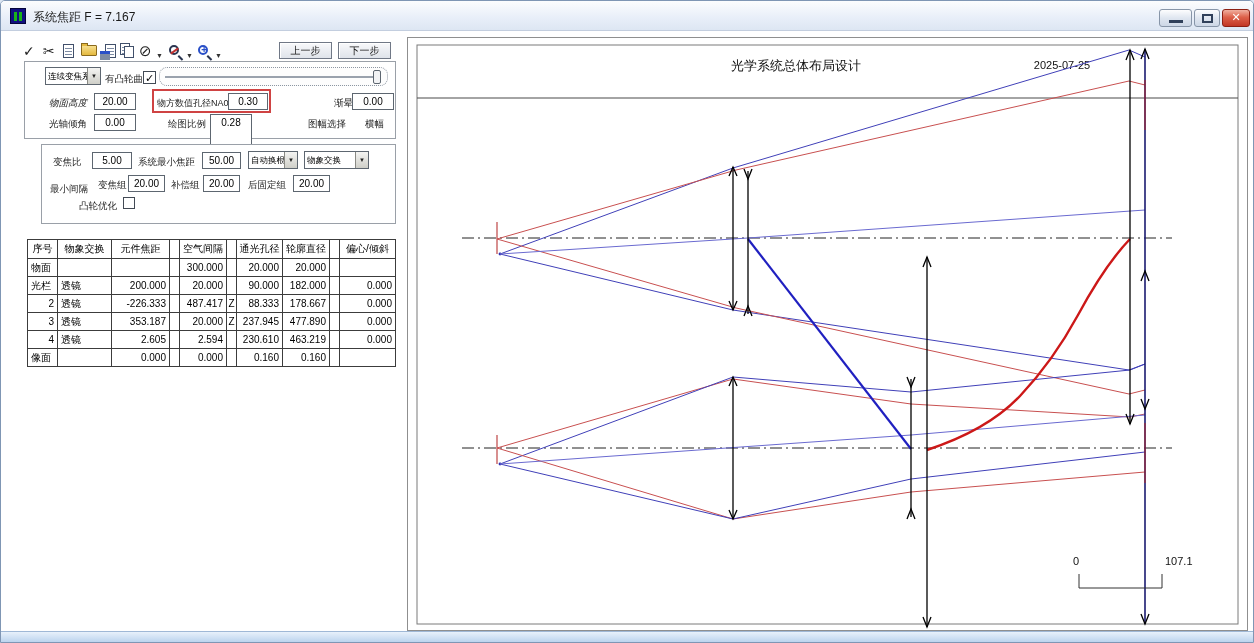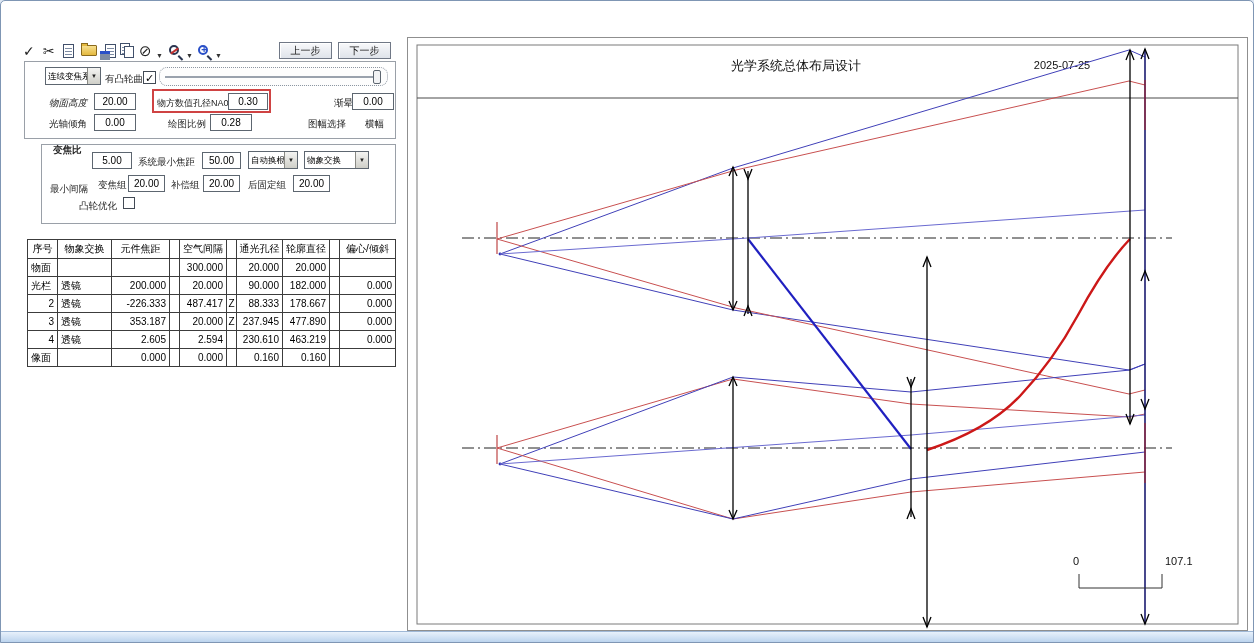--- a/index.html
+++ b/index.html
@@ -67,20 +67,36 @@
   .tctr { text-align:center; padding:0; }
   
   .diagram { position:absolute; left:406px; top:36px; width:841px; height:594px; background:#fff; border:1px solid #8f8f8f; }
   svg text { font-family:"Liberation Sans","DejaVu Sans",sans-serif; }
 </style>
 </head>
 <body>
 
 <div class="window">
 
+  <div class="titlebar">
+    <div class="appicon">
+        <i></i>
+        <b></b>
+      </div>
+    <div class="wtitle">系统焦距 F =  7.167</div>
+    <div class="capbtn min">
+        <div class="minbar"></div>
+      </div>
+    <div class="capbtn max">
+        <div class="maxrect"></div>
+      </div>
+    <div class="capbtn close">
+        <div class="closex">✕</div>
+      </div>
+  </div>
 
   <div class="tbicon" style="left:22px; font-weight:bold;">✓</div>
   <div class="tbicon" style="left:42px;">✂</div>
   <span class="i-doc" style="left:62px; top:43px;">
       <i></i>
     </span>
   <span class="i-folder" style="left:80px; top:44px;">
       <i></i>
     </span>
   <span class="i-doc i-paste" style="left:104px; top:43px;">
@@ -122,26 +138,26 @@
   <div class="lbl" style="left:48px; top:96px;font-style:italic;">物面高度</div>
   <div class="field" style="left:93px; top:92px; width:42px; height:17px;">20.00</div>
   <div class="redbox" style="left:151px; top:88px; width:119px; height:24px;"></div>
   <div class="lbl" style="left:156px; top:96px; font-size:9px;">物方数值孔径NA0</div>
   <div class="field" style="left:227px; top:92px; width:40px; height:17px;">0.30</div>
   <div class="lbl" style="left:305px; top:96px;margin-left:28px;">渐晕系数</div>
   <div class="field" style="left:351px; top:92px; width:42px; height:17px;">0.00</div>
   <div class="lbl" style="left:48px; top:117px;">光轴倾角</div>
   <div class="field" style="left:93px; top:113px; width:42px; height:17px;">0.00</div>
   <div class="lbl" style="left:167px; top:117px;">绘图比例</div>
-  <div class="field" style="left:209px; top:113px; width:42px; height:17px;">0.28</div>
+  <div class="field" style="left:209px; top:113px; width:42px; height:31px;">0.28</div>
   <div class="lbl" style="left:307px; top:117px;">图幅选择</div>
   <div class="lbl" style="left:364px; top:117px;">横幅</div>
 
   <div class="groupbox" style="left:40px; top:143px; width:355px; height:80px;"></div>
-  <div class="lbl" style="left:52px; top:143px;font-weight:bold;">变焦比</div>
+  <div class="lbl" style="left:52px; top:155px;">变焦比</div>
   <div class="field" style="left:91px; top:151px; width:40px; height:17px;">5.00</div>
   <div class="lbl" style="left:137px; top:155px;">系统最小焦距</div>
   <div class="field" style="left:201px; top:151px; width:39px; height:17px;">50.00</div>
   <div class="select" style="left:247px; top:150px; width:50px; height:18px;">
     <span class="stext">自动换根</span>
     <span class="sbtn">▼</span>
   </div>
   <div class="select" style="left:303px; top:150px; width:65px; height:18px;">
     <span class="stext">物象交换</span>
     <span class="sbtn">▼</span>

